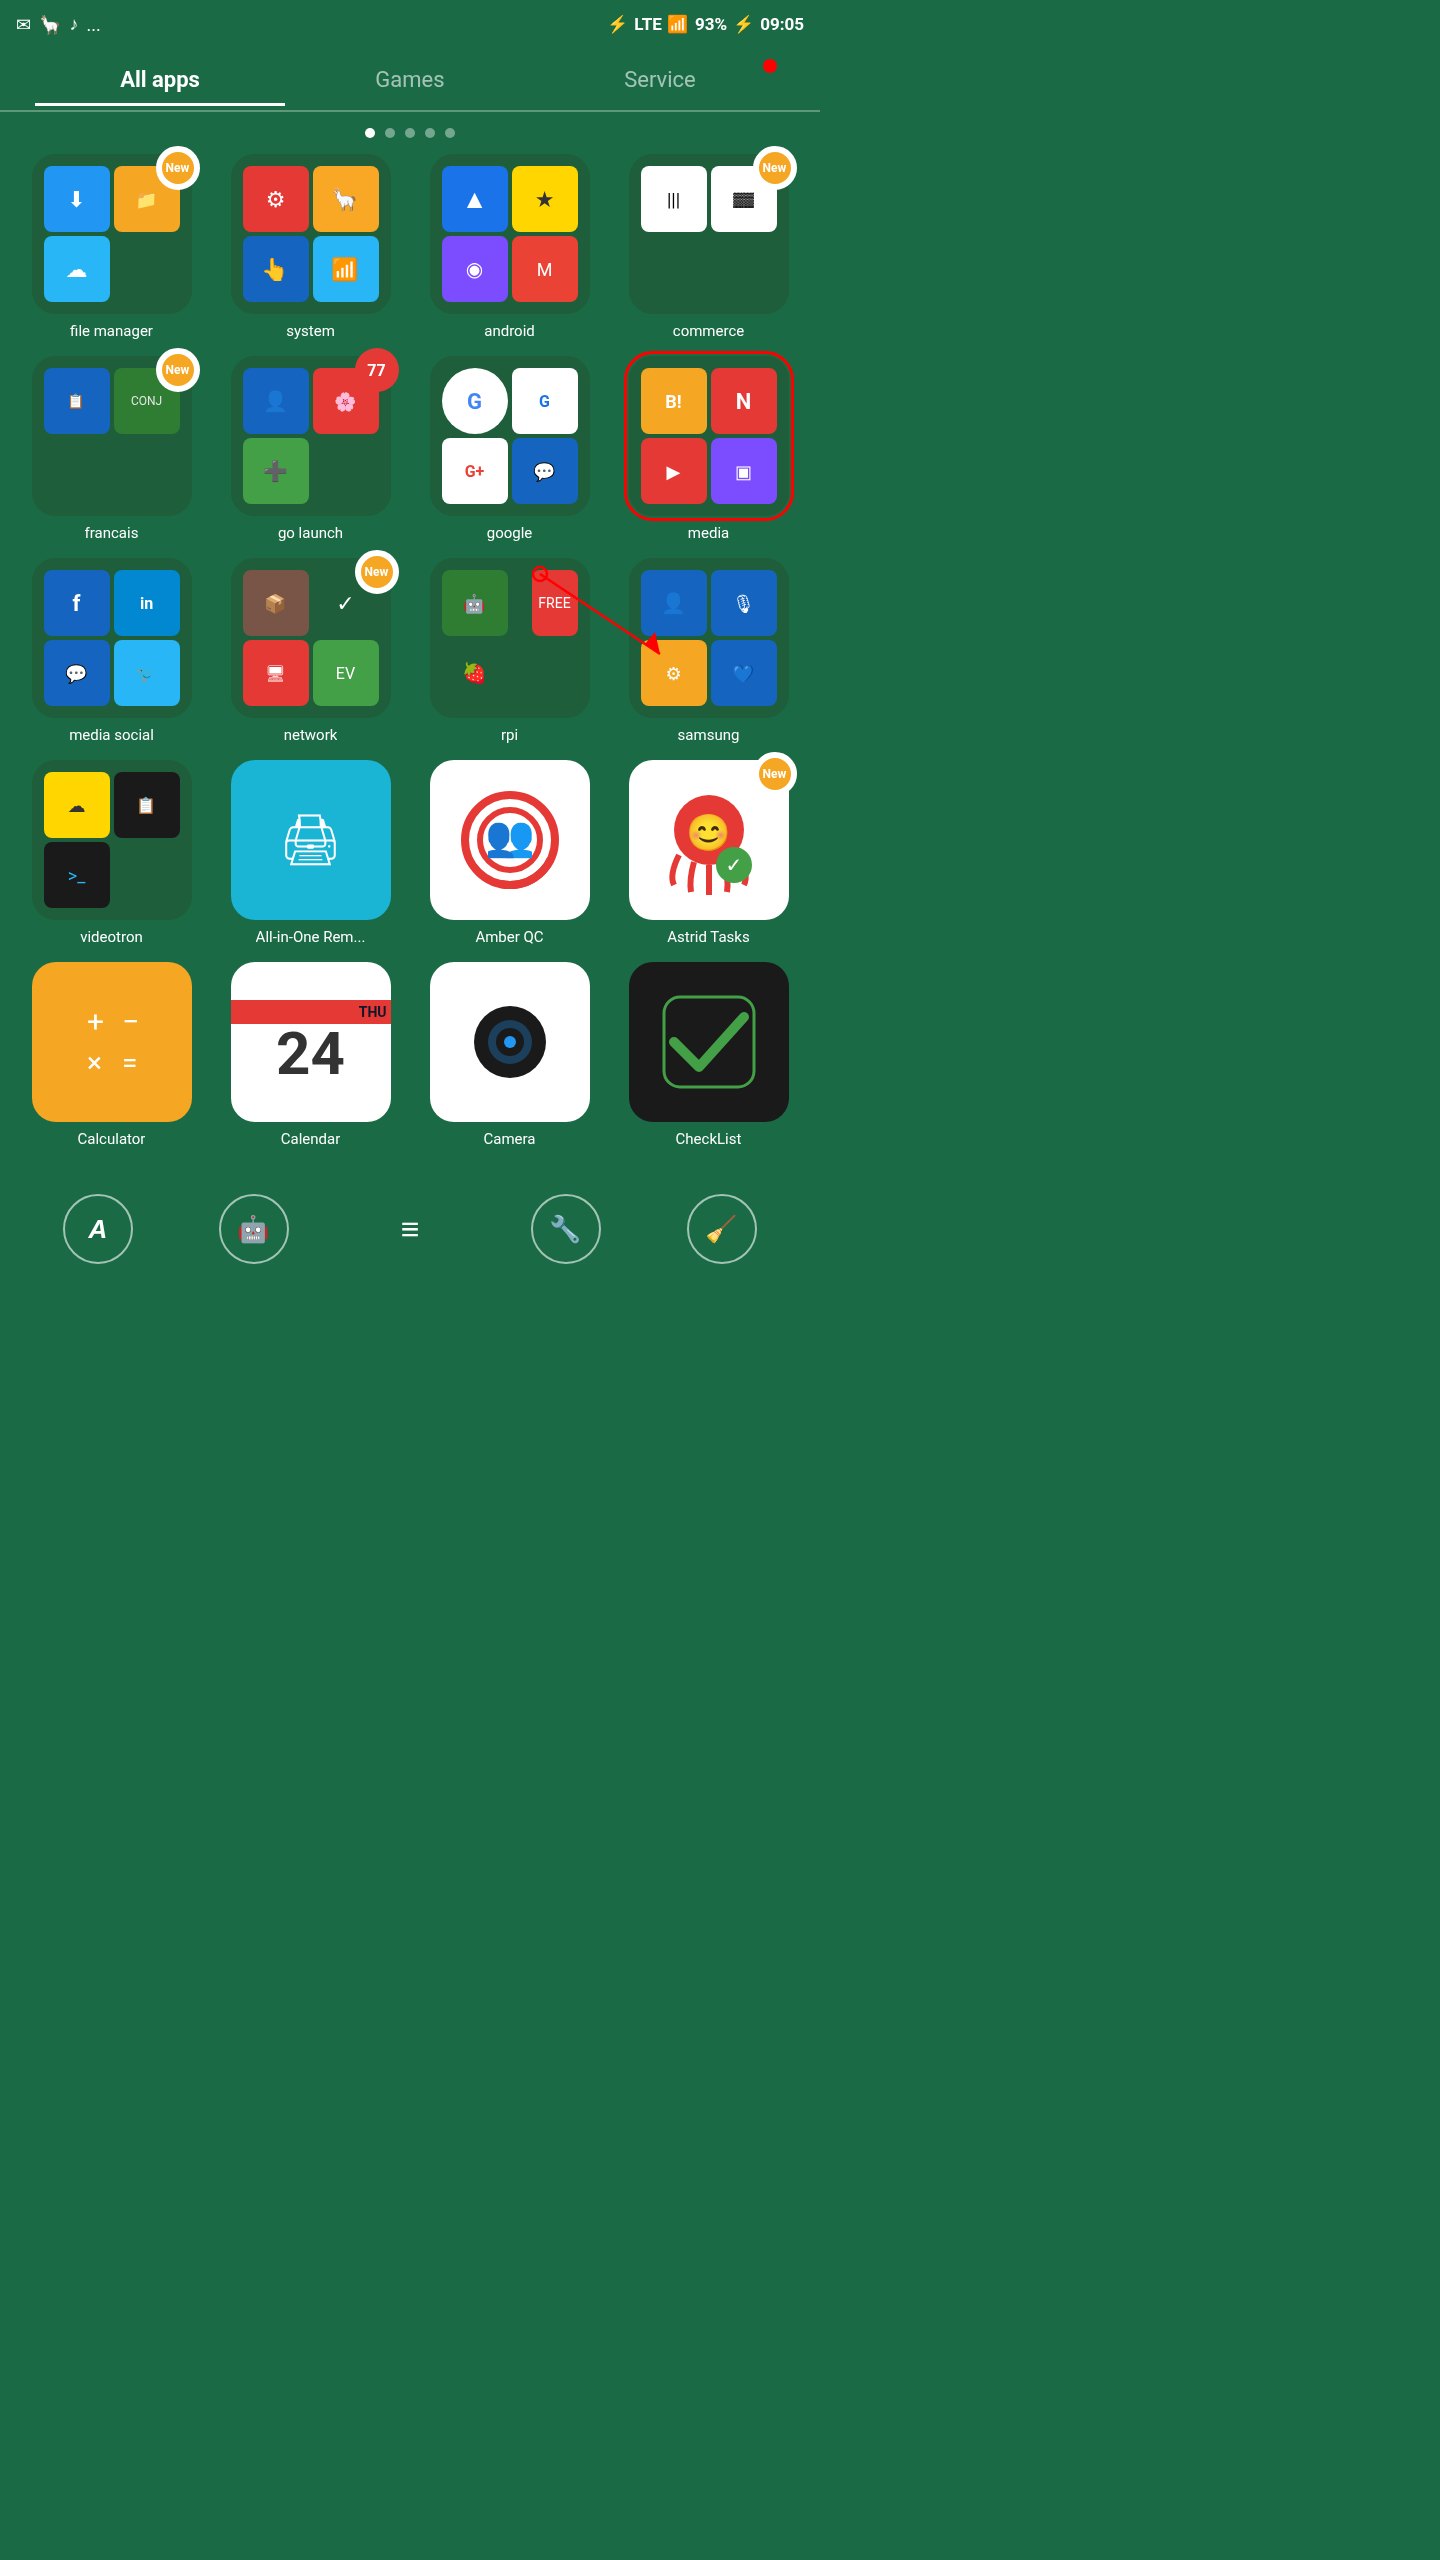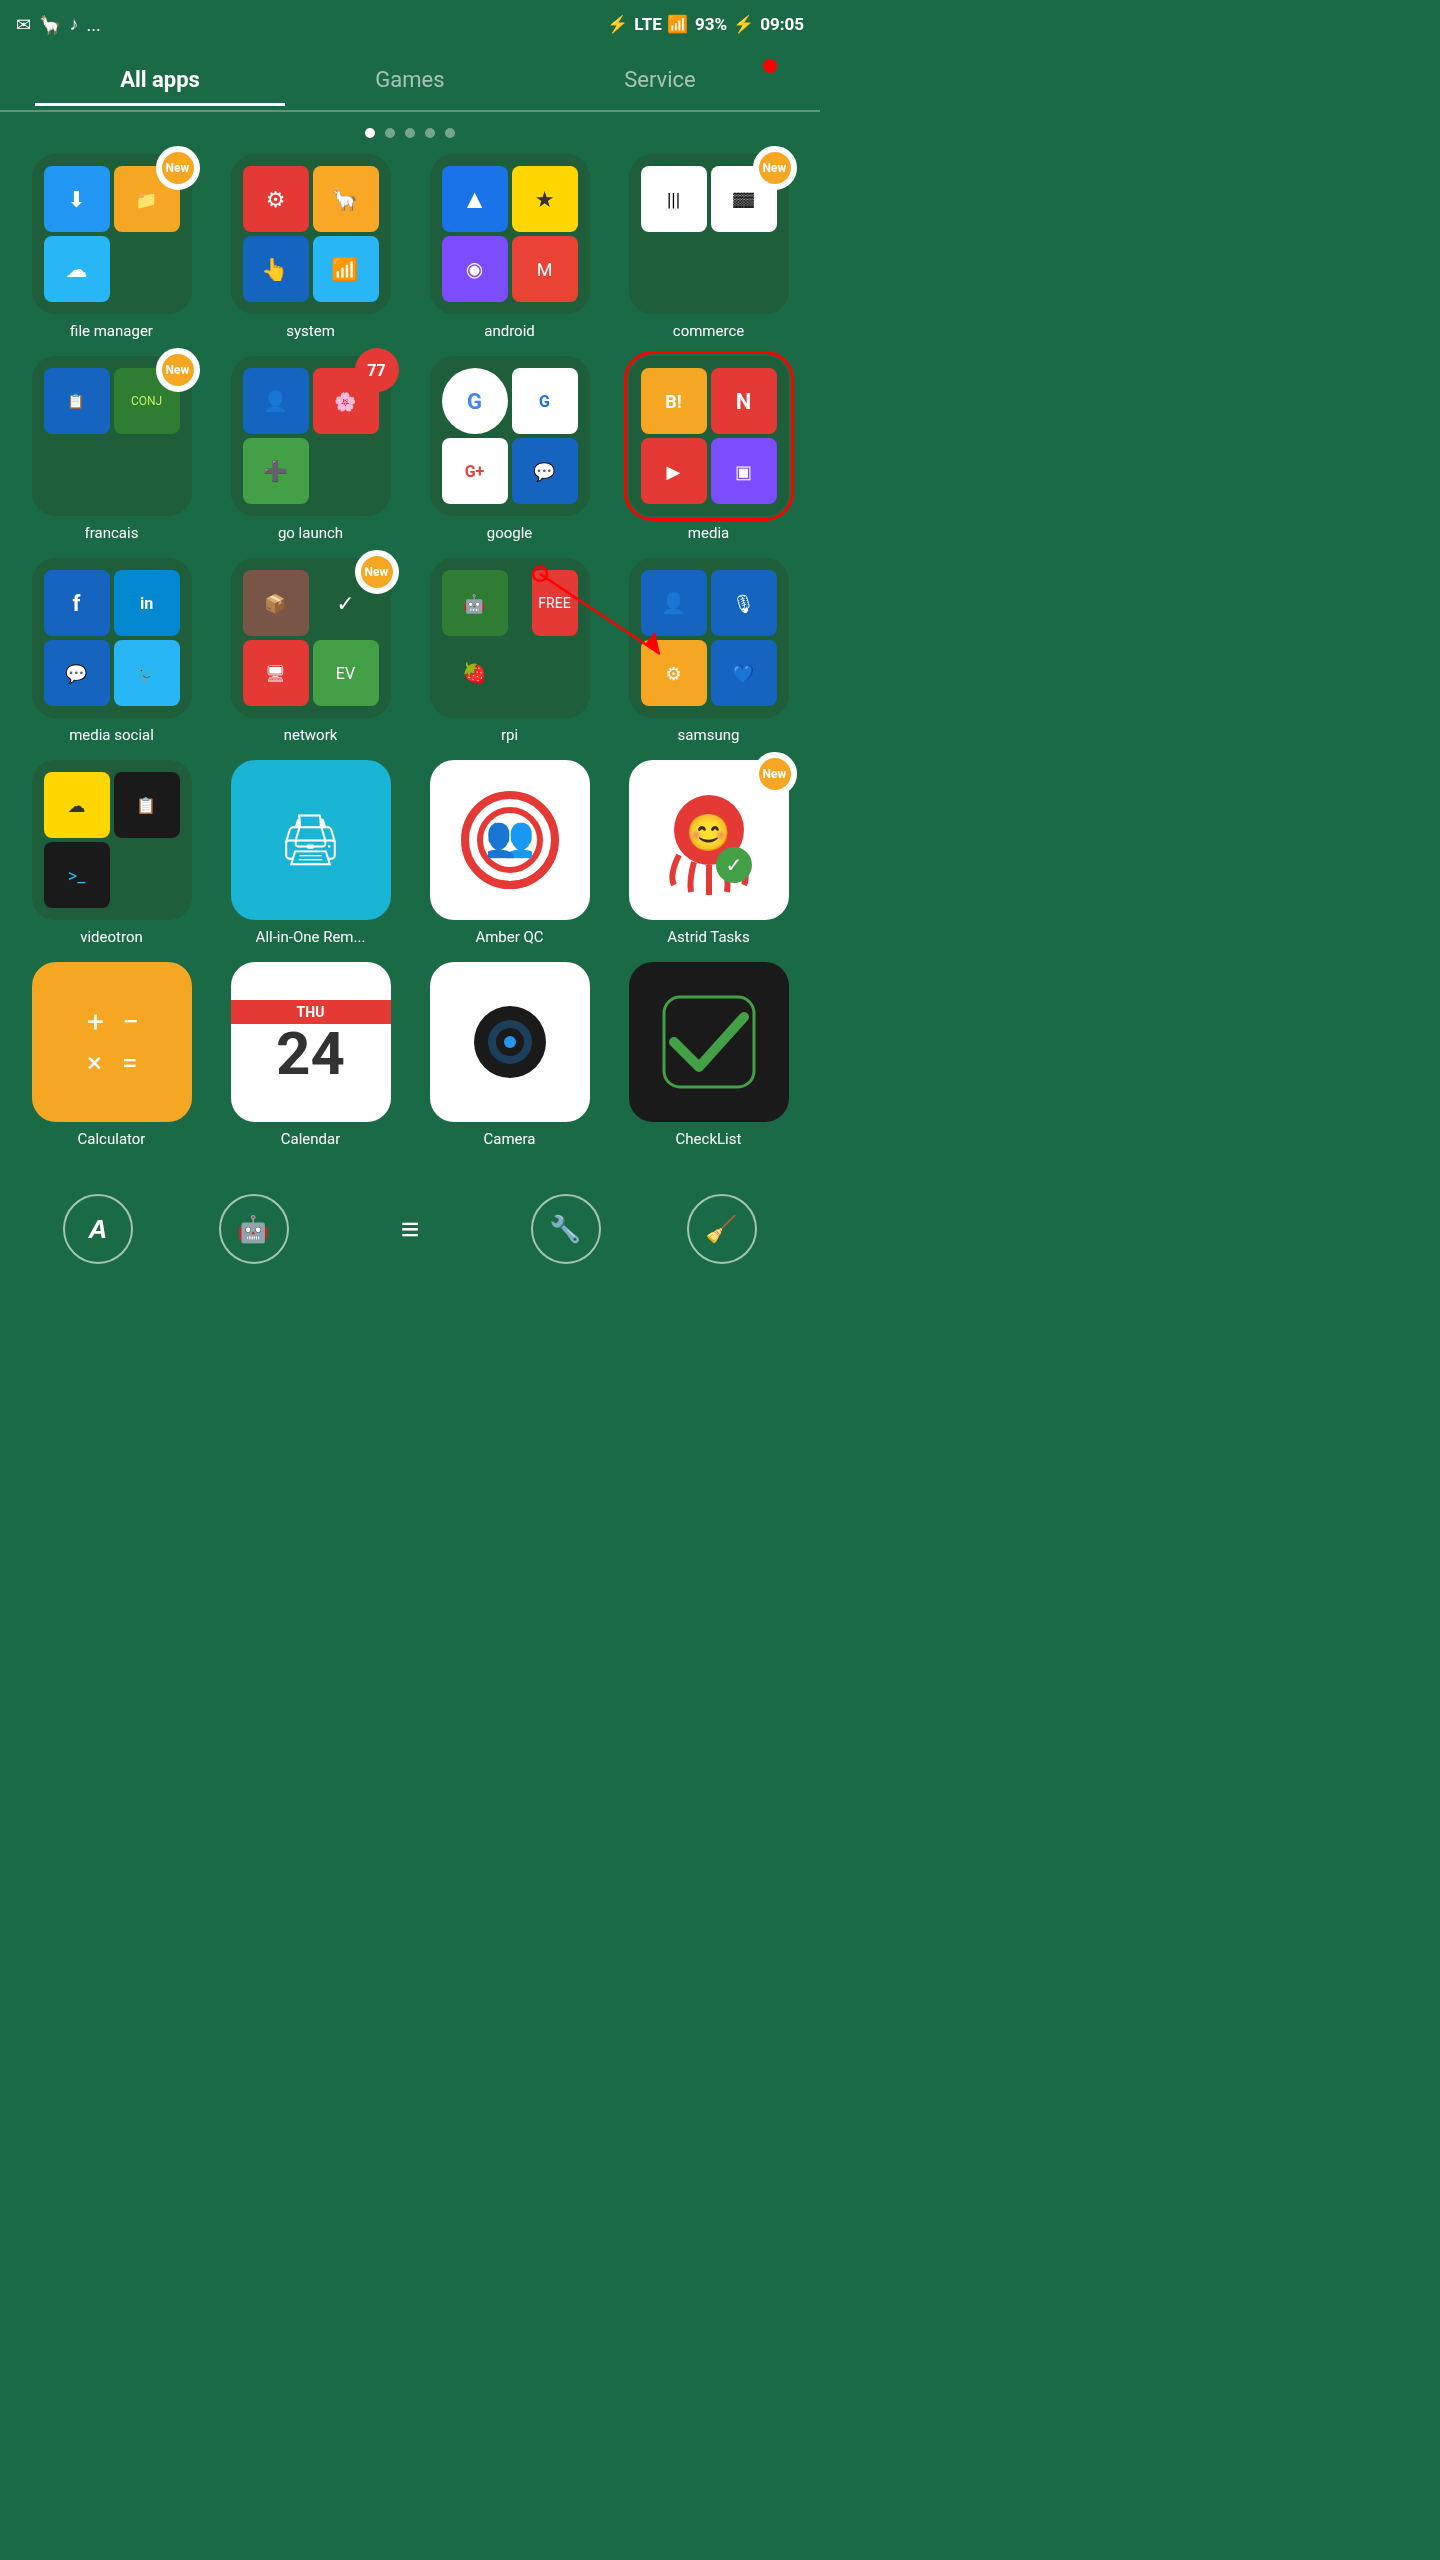--- a/index.html
+++ b/index.html
@@ -362,21 +362,21 @@
         <div class="badge-new">New</div>
       </div>
       <span class="app-label">commerce</span>
     </div>
 
     <div class="app-item">
       <div class="app-icon-wrapper">
         <div class="app-icon bg-francais">
           <div class="folder-grid">
             <div class="folder-app" style="background:#1565c0; color:white; font-size:14px;">📋</div>
-            <div class="folder-app" style="background:#2e7d32; color:#bef264; font-size:12px;">CONJ</div>
+            <div class="folder-app" style="background:#2e7d32; color:#e5e5e5; font-size:12px;">CONJ</div>
             <div class="folder-app" style="background:#1f5e3a;"></div>
             <div class="folder-app" style="background:#1f5e3a;"></div>
           </div>
         </div>
         <div class="badge-new">New</div>
       </div>
       <span class="app-label">francais</span>
     </div>
 
     <div class="app-item">
@@ -550,21 +550,21 @@
             <text x="60" y="80" font-size="28" fill="white">=</text>
           </svg>
         </div>
       </div>
       <span class="app-label">Calculator</span>
     </div>
 
     <div class="app-item">
       <div class="app-icon-wrapper">
         <div class="app-icon" style="background:white; display:flex; flex-direction:column; align-items:center; justify-content:center; overflow:hidden;">
-          <div style="background:#e53935; width:100%; text-align:center; color:#ffffff; font-size:14px; font-weight:bold; padding:4px;">THU</div>
+          <div style="background:#e53935; width:100%; text-align:right; color:#0f172a; font-size:14px; font-weight:bold; padding:4px;">THU</div>
           <div style="color:#333; font-size:60px; font-weight:bold; line-height:1;">24</div>
         </div>
       </div>
       <span class="app-label">Calendar</span>
     </div>
 
     <div class="app-item">
       <div class="app-icon-wrapper">
         <div class="app-icon" style="background:white; display:flex; align-items:center; justify-content:center;">
           <svg width="110" height="110" viewBox="0 0 110 110">

